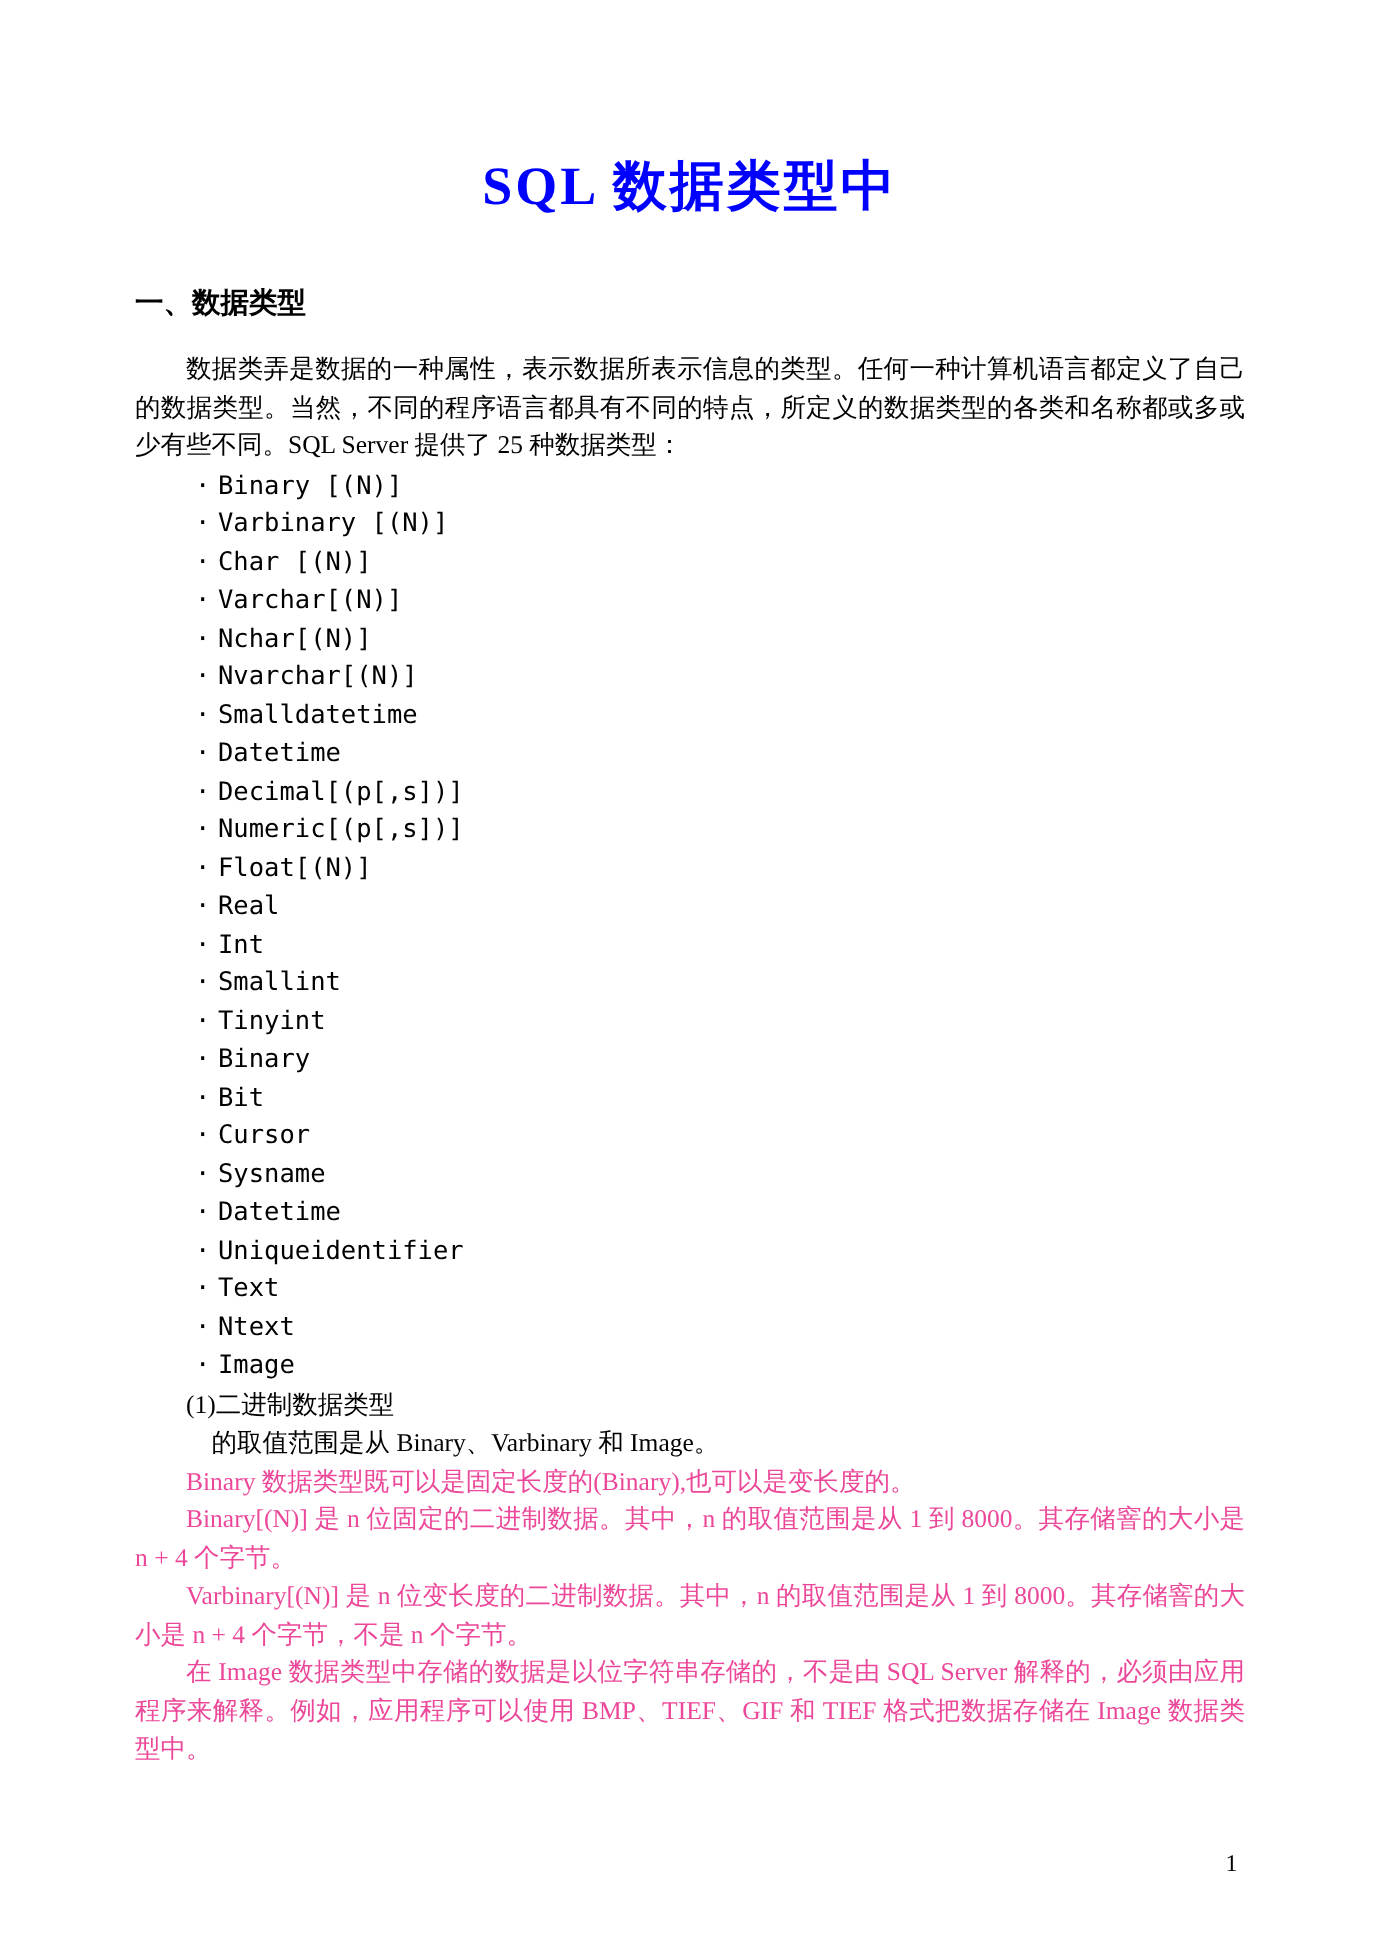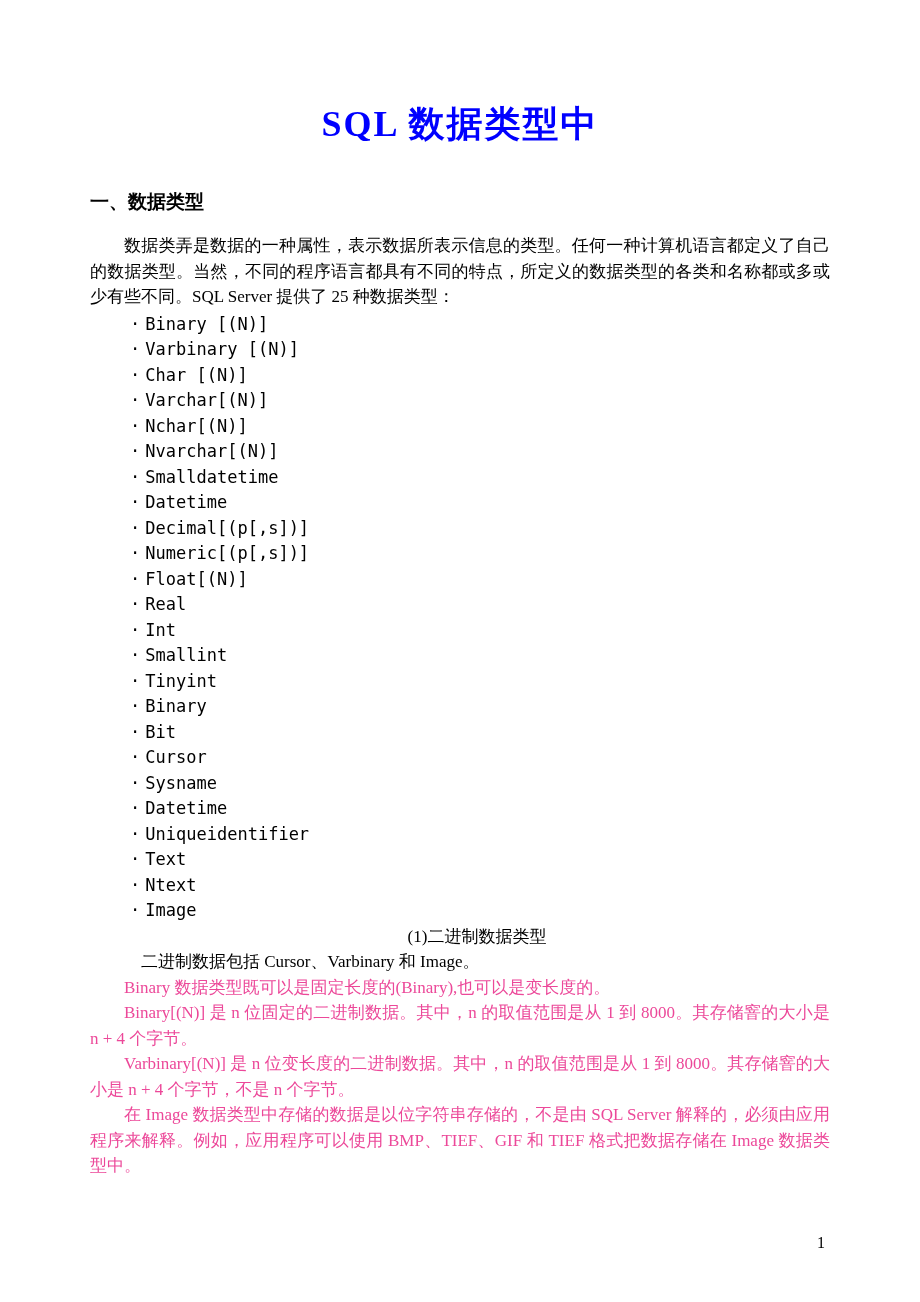--- a/index.html
+++ b/index.html
@@ -50,21 +50,20 @@
     }
     .list-item::before {
       content: "·";
       margin-right: 0.3em;
     }
     .sub-heading {
       font-size: 17px;
       color: #000;
       line-height: 1.5;
       margin-left: 2em;
-      text-align: center;
     }
     .sub-para {
       font-size: 17px;
       color: #000;
       line-height: 1.5;
       margin-left: 3em;
     }
     .body-para-indent {
       font-size: 17px;
       color: #ec4899;
@@ -110,20 +109,20 @@
   <div class="list-item">Cursor</div>
   <div class="list-item">Sysname</div>
   <div class="list-item">Datetime</div>
   <div class="list-item">Uniqueidentifier</div>
   <div class="list-item">Text</div>
   <div class="list-item">Ntext</div>
   <div class="list-item">Image</div>
 </div>
 
 <div class="sub-heading">(1)二进制数据类型</div>
-<div class="sub-para">二进制数据包括 Cursor、Varbinary 和 Image。</div>
+<div class="sub-para">的取值范围是从 Binary、Varbinary 和 Image。</div>
 
 <div class="body-para-indent">Binary 数据类型既可以是固定长度的(Binary),也可以是变长度的。</div>
 <div class="body-para-indent">Binary[(N)] 是 n 位固定的二进制数据。其中，n 的取值范围是从 1 到 8000。其存储窨的大小是 n + 4 个字节。</div>
 <div class="body-para-indent">Varbinary[(N)] 是 n 位变长度的二进制数据。其中，n 的取值范围是从 1 到 8000。其存储窨的大小是 n + 4 个字节，不是 n 个字节。</div>
 <div class="body-para-indent">在 Image 数据类型中存储的数据是以位字符串存储的，不是由 SQL Server 解释的，必须由应用程序来解释。例如，应用程序可以使用 BMP、TIEF、GIF 和 TIEF 格式把数据存储在 Image 数据类型中。</div>
 
 <div class="page-number">1</div>
 
 </body></html>

